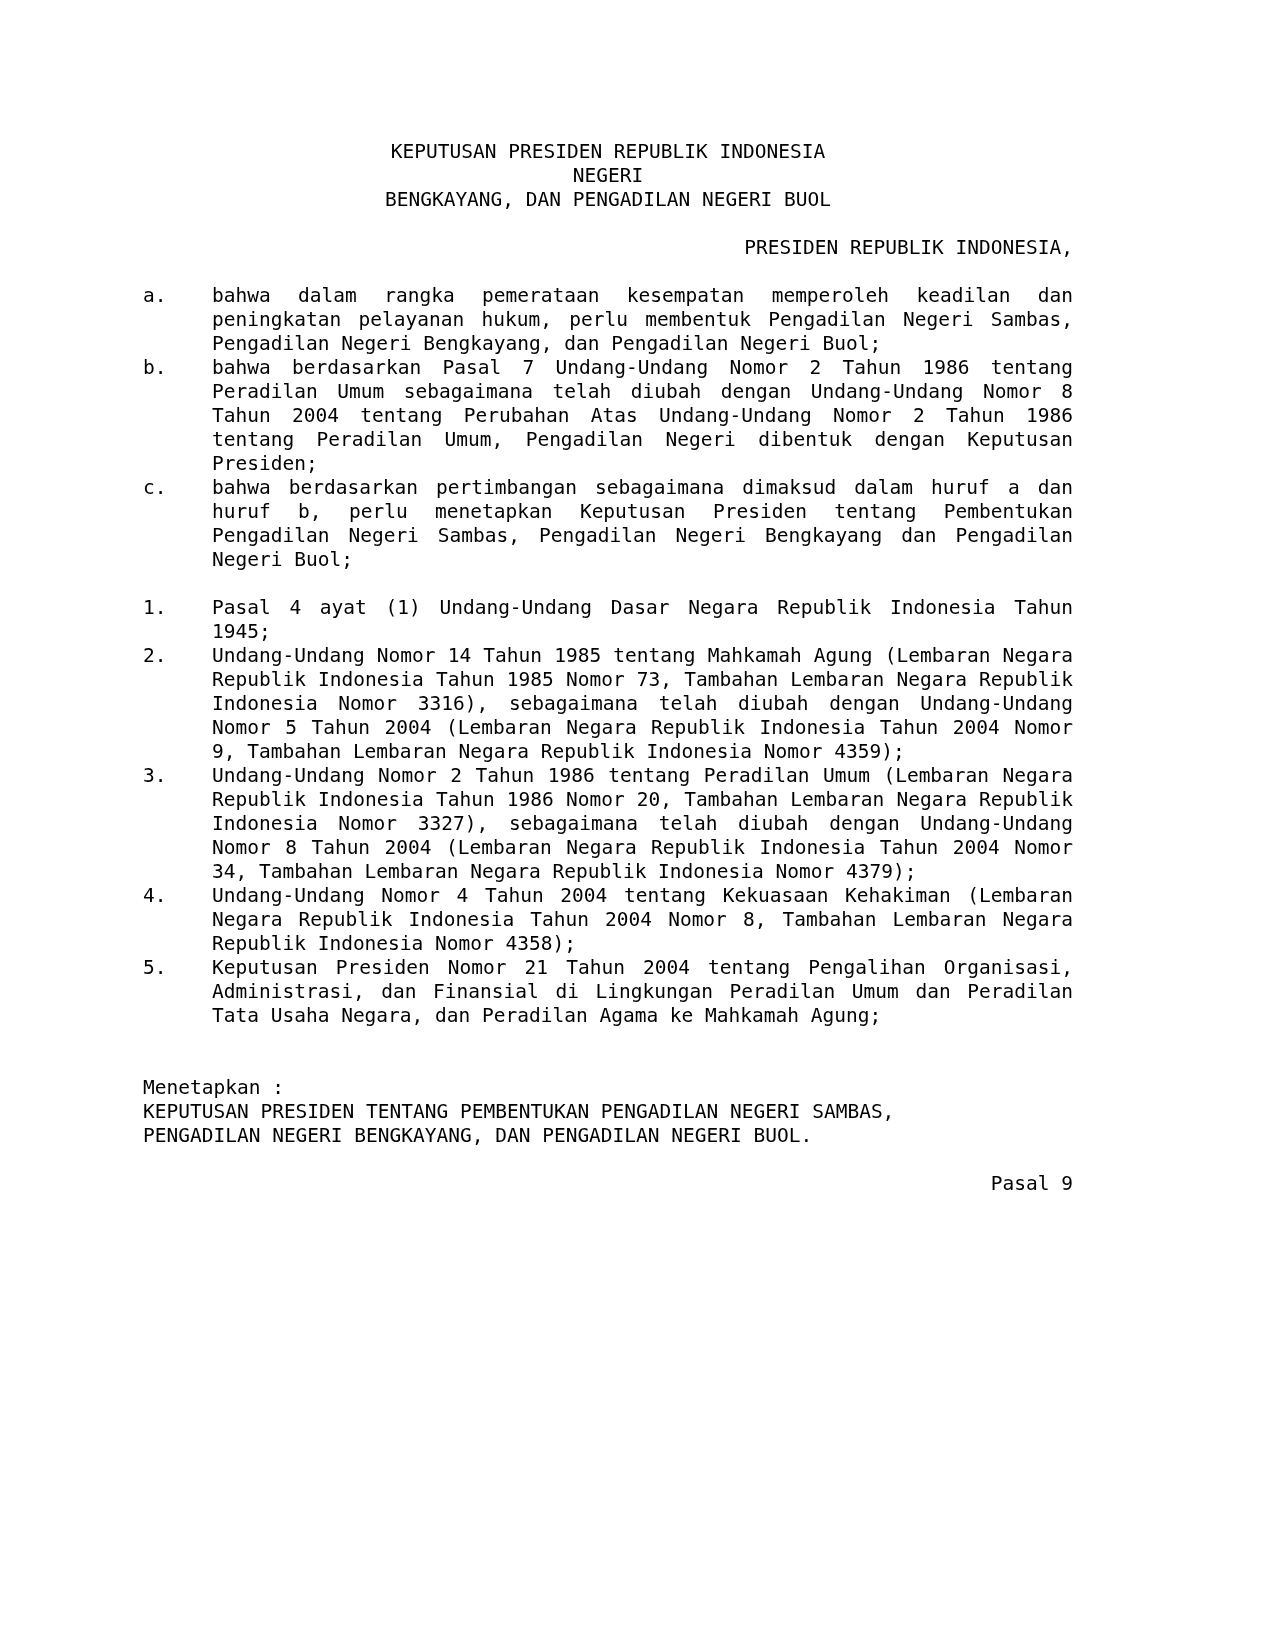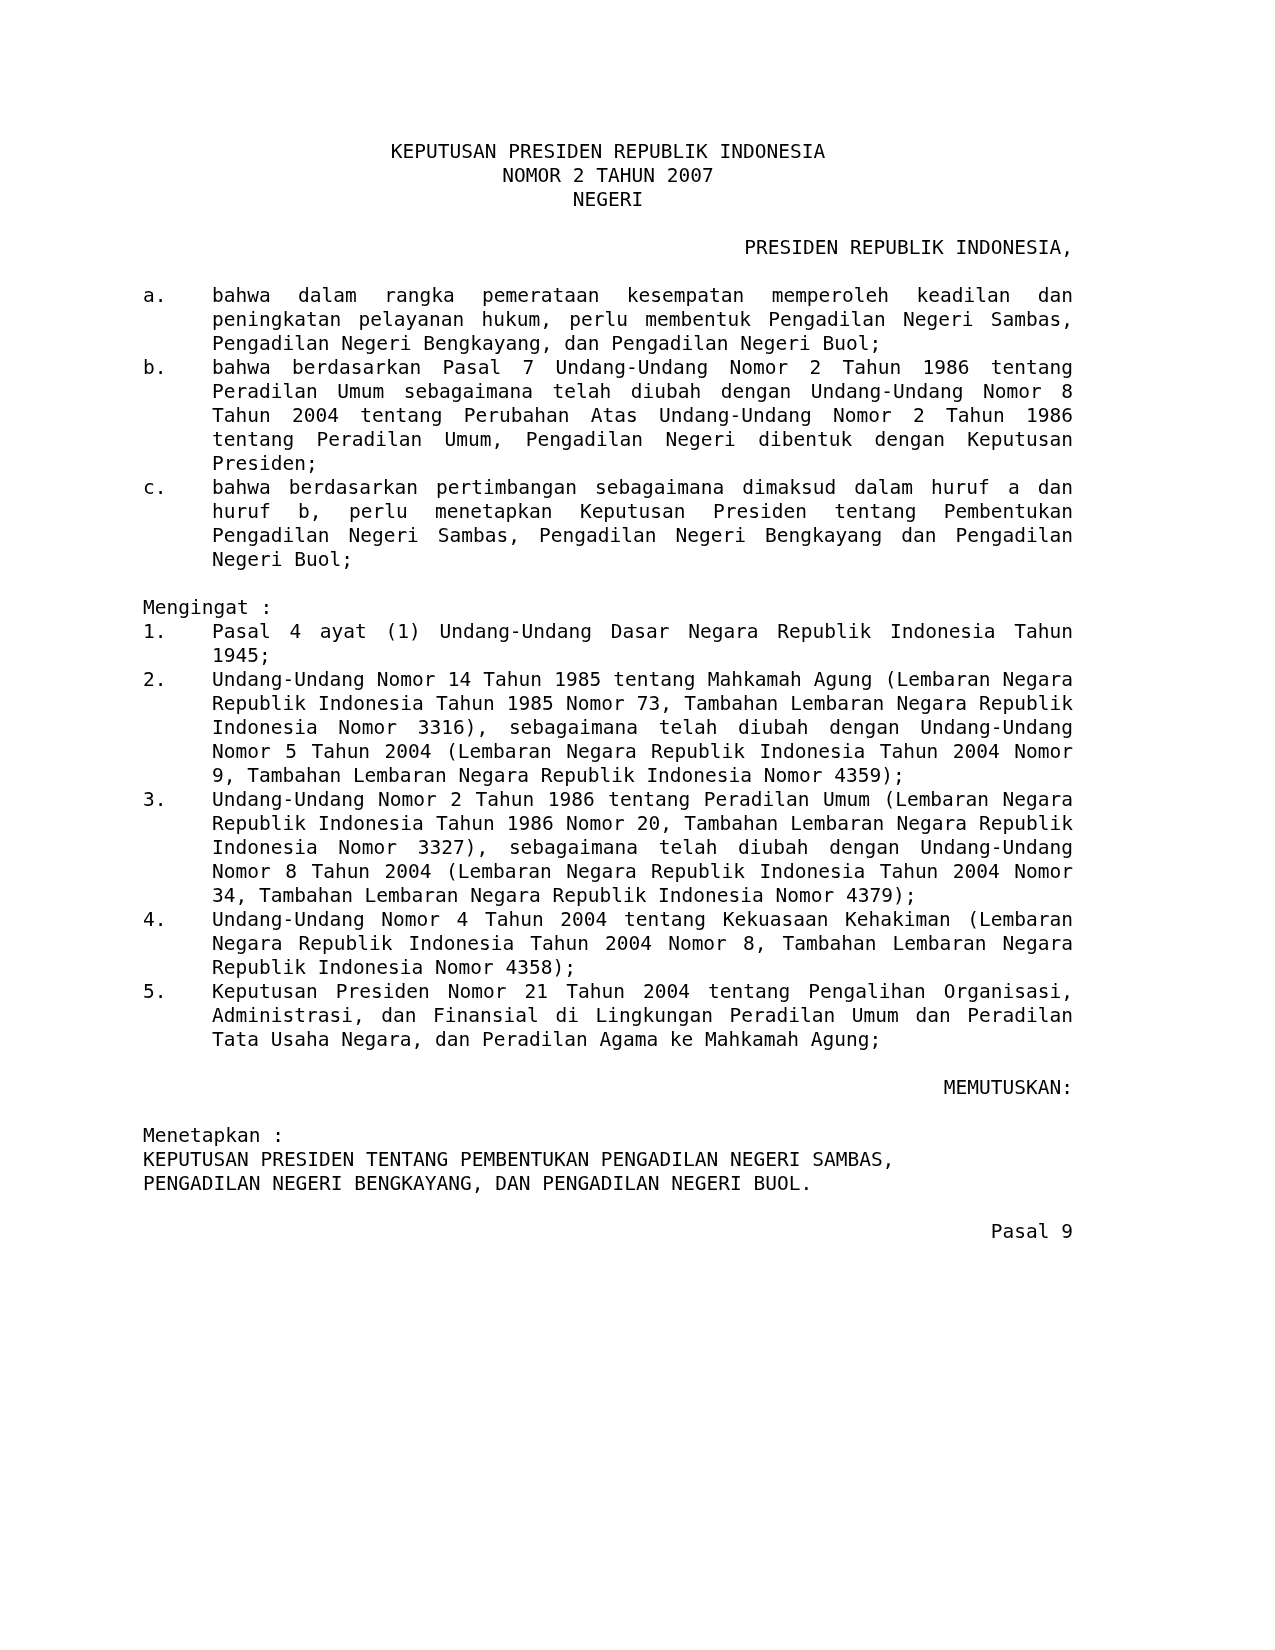--- a/index.html
+++ b/index.html
@@ -75,22 +75,22 @@
   }
 </style>
 </head>
 <body>
 
 <div class="page">
   <div class="content">
 
     <div class="title-block">
       <span class="title-line">KEPUTUSAN PRESIDEN REPUBLIK INDONESIA</span>
-      <span class="title-line">NOMOR 2 TAHUN 2007</span>
       <span class="title-line">NEGERI</span>
+      <span class="title-line">BENGKAYANG, DAN PENGADILAN NEGERI BUOL</span>
     </div>
 
     <div class="spacer-1"></div>
 
     <span class="center-line">PRESIDEN REPUBLIK INDONESIA,</span>
 
     <div class="spacer-1"></div>
 
     <div class="list">
       <div class="list-row">
@@ -102,21 +102,20 @@
         <span class="body-just">bahwa berdasarkan Pasal 7 Undang-Undang Nomor 2 Tahun 1986 tentang Peradilan Umum sebagaimana telah diubah dengan Undang-Undang Nomor 8 Tahun 2004 tentang Perubahan Atas Undang-Undang Nomor 2 Tahun 1986 tentang Peradilan Umum, Pengadilan Negeri dibentuk dengan Keputusan Presiden;</span>
       </div>
       <div class="list-row">
         <span class="marker">c.</span>
         <span class="body-just">bahwa berdasarkan pertimbangan sebagaimana dimaksud dalam huruf a dan huruf b, perlu menetapkan Keputusan Presiden tentang Pembentukan Pengadilan Negeri Sambas, Pengadilan Negeri Bengkayang dan Pengadilan Negeri Buol;</span>
       </div>
     </div>
 
     <div class="spacer-1"></div>
 
-    <span class="section-label">Mengingat :</span>
     <div class="list">
       <div class="list-row">
         <span class="marker">1.</span>
         <span class="body-just">Pasal 4 ayat (1) Undang-Undang Dasar Negara Republik Indonesia Tahun 1945;</span>
       </div>
       <div class="list-row">
         <span class="marker">2.</span>
         <span class="body-just">Undang-Undang Nomor 14 Tahun 1985 tentang Mahkamah Agung (Lembaran Negara Republik Indonesia Tahun 1985 Nomor 73, Tambahan Lembaran Negara Republik Indonesia Nomor 3316), sebagaimana telah diubah dengan Undang-Undang Nomor 5 Tahun 2004 (Lembaran Negara Republik Indonesia Tahun 2004 Nomor 9, Tambahan Lembaran Negara Republik Indonesia Nomor 4359);</span>
       </div>
       <div class="list-row">
@@ -128,21 +127,20 @@
         <span class="body-just">Undang-Undang Nomor 4 Tahun 2004 tentang Kekuasaan Kehakiman (Lembaran Negara Republik Indonesia Tahun 2004 Nomor 8, Tambahan Lembaran Negara Republik Indonesia Nomor 4358);</span>
       </div>
       <div class="list-row">
         <span class="marker">5.</span>
         <span class="body-just">Keputusan Presiden Nomor 21 Tahun 2004 tentang Pengalihan Organisasi, Administrasi, dan Finansial di Lingkungan Peradilan Umum dan Peradilan Tata Usaha Negara, dan Peradilan Agama ke Mahkamah Agung;</span>
       </div>
     </div>
 
     <div class="spacer-1"></div>
 
-    <span class="center-line">MEMUTUSKAN:</span>
 
     <div class="spacer-1"></div>
 
     <span class="section-label">Menetapkan :</span>
     <span class="nowrapline">KEPUTUSAN PRESIDEN TENTANG PEMBENTUKAN PENGADILAN NEGERI SAMBAS,</span>
     <span class="nowrapline">PENGADILAN NEGERI BENGKAYANG, DAN PENGADILAN NEGERI BUOL.</span>
 
     <div class="spacer-1"></div>
 
     <span class="center-line">Pasal 9</span>

